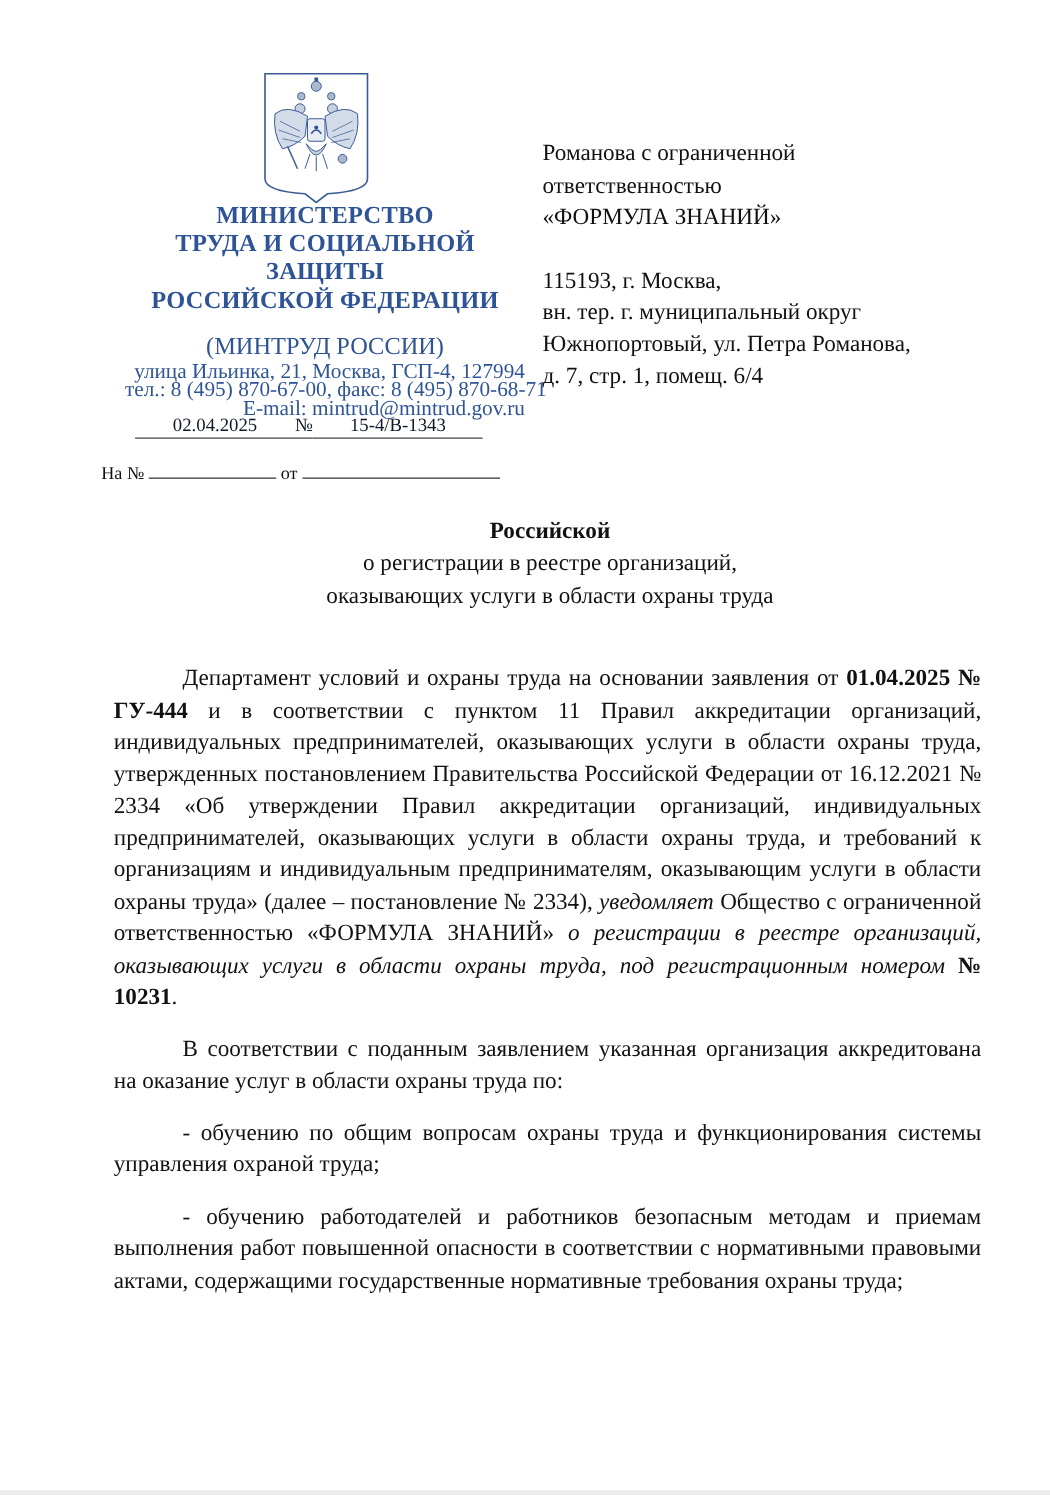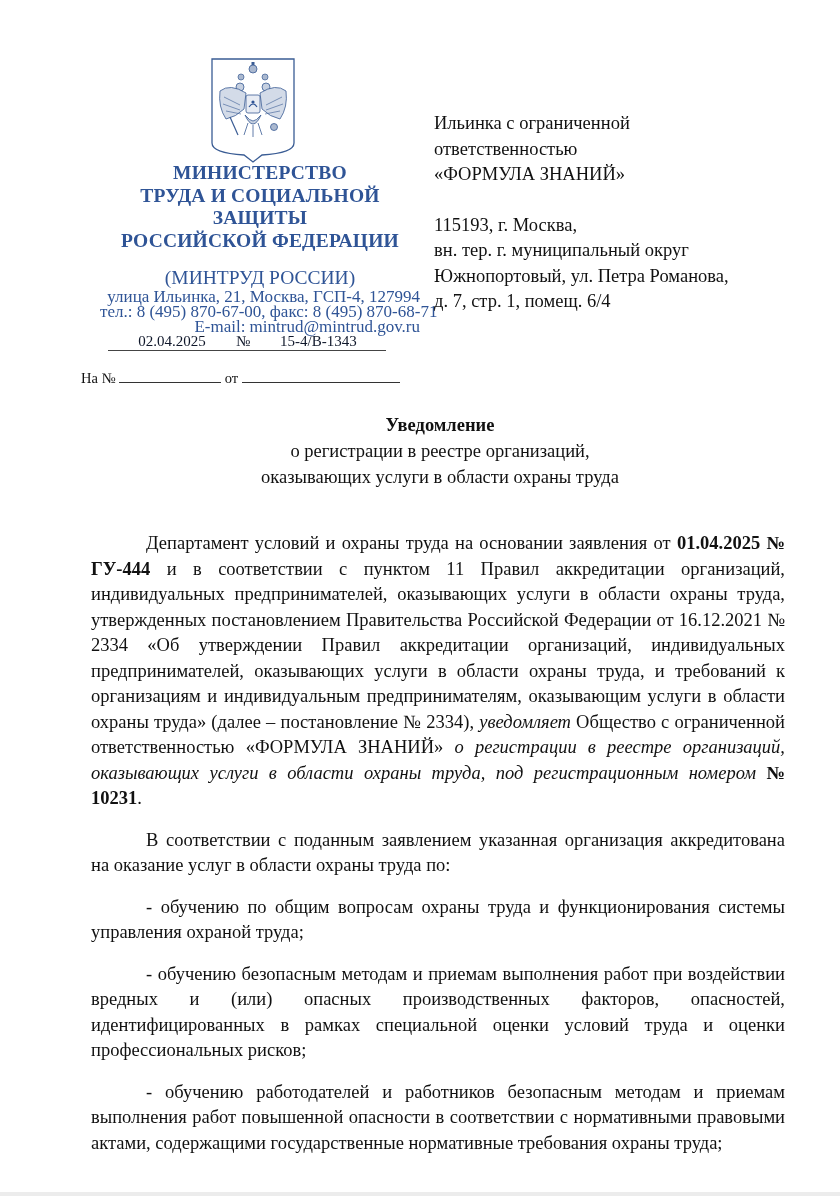--- a/index.html
+++ b/index.html
@@ -90,38 +90,37 @@
   </div>
 
   <div class="incoming">
     <span>На №</span>
     <span class="blank" style="width:102px;"></span>
     <span>от</span>
     <span class="blank" style="width:158px;"></span>
   </div>
 
   <div class="addressee">
-    <div>Ильинка с ограниченной</div>
+    <div>Романова с ограниченной</div>
     <div>ответственностью</div>
     <div>«ФОРМУЛА ЗНАНИЙ»</div>
     <div class="gap"></div>
     <div>115193, г. Москва,</div>
     <div>вн. тер. г. муниципальный округ</div>
     <div>Южнопортовый, ул. Петра Романова,</div>
     <div>д. 7, стр. 1, помещ. 6/4</div>
   </div>
 
   <div class="title">
-    <div class="head">Уведомление</div>
+    <div class="head">Российской</div>
     <div>о регистрации в реестре организаций,</div>
     <div>оказывающих услуги в области охраны труда</div>
   </div>
 
   <div class="body">
     <p><span>Департамент условий и охраны труда на основании заявления от </span><b>01.04.2025</b><span> </span><b>№ ГУ-444</b><span> и в соответствии с пунктом 11 Правил аккредитации организаций, индивидуальных предпринимателей, оказывающих услуги в области охраны труда, утвержденных постановлением Правительства Российской Федерации от 16.12.2021 № 2334 «Об утверждении Правил аккредитации организаций, индивидуальных предпринимателей, оказывающих услуги в области охраны труда, и требований к организациям и индивидуальным предпринимателям, оказывающим услуги в области охраны труда» (далее – постановление № 2334), </span><i>уведомляет</i><span> Общество с ограниченной ответственностью «ФОРМУЛА ЗНАНИЙ» </span><i>о регистрации в реестре организаций, оказывающих услуги в области охраны труда, под регистрационным номером</i><span> </span><b>№ 10231</b><span>.</span></p>
     <p>В соответствии с поданным заявлением указанная организация аккредитована на оказание услуг в области охраны труда по:</p>
     <p class="item">- обучению по общим вопросам охраны труда и функционирования системы управления охраной труда;</p>
-    <p class="item">- обучению безопасным методам и приемам выполнения работ при воздействии вредных и (или) опасных производственных факторов, опасностей, идентифицированных в рамках специальной оценки условий труда и оценки профессиональных рисков;</p>
     <p class="item">- обучению работодателей и работников безопасным методам и приемам выполнения работ повышенной опасности в соответствии с нормативными правовыми актами, содержащими государственные нормативные требования охраны труда;</p>
   </div>
 
 </div>
 <div class="bottom-edge"></div>
 
 </body></html>

